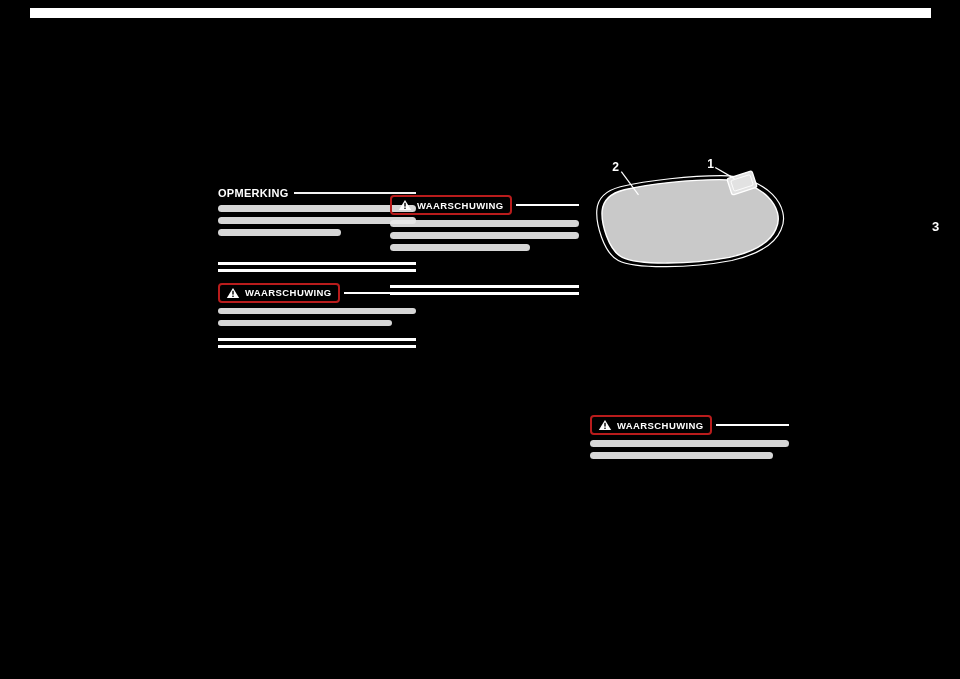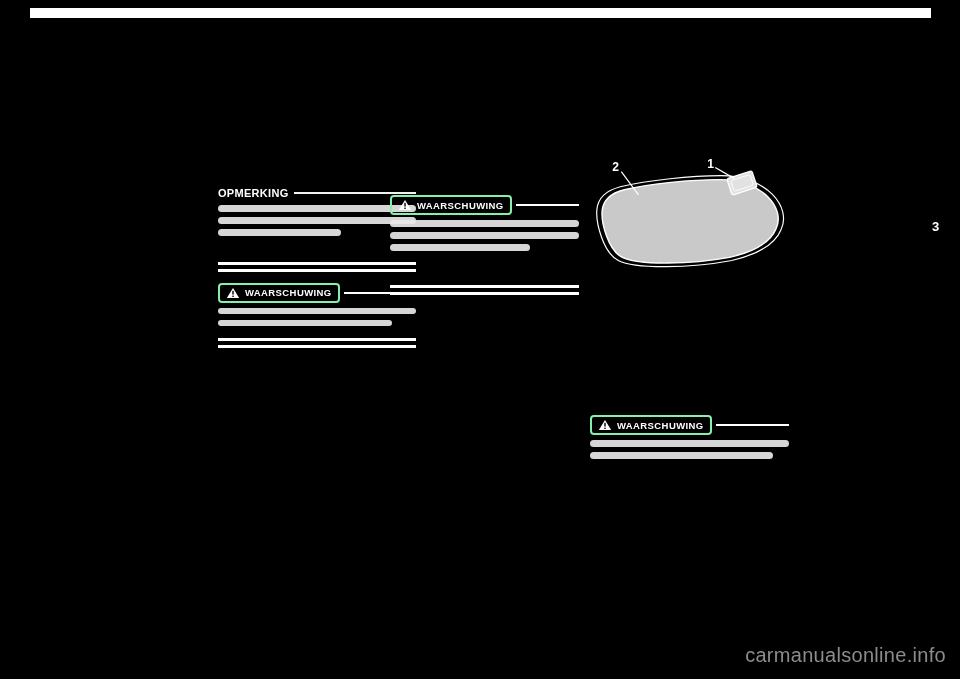--- a/index.html
+++ b/index.html
@@ -13,21 +13,21 @@
   .col-mid{left:390px;top:196px;width:189px;}
   .col-right-warn{left:590px;top:416px;width:199px;}
 
   
   .note-head{display:flex;align-items:center;height:13px;margin-bottom:6px;}
   .note-label{font-size:11px;font-weight:bold;color:#fff;letter-spacing:.3px;}
   .note-trail{flex:1;height:2px;background:#fff;margin-left:5px;opacity:.95;}
 
   
   .warn-head{display:flex;align-items:center;height:18px;}
-  .warn-box{display:inline-flex;align-items:center;gap:5px;border:2px solid #86efac;
+  .warn-box{display:inline-flex;align-items:center;gap:5px;border:2px solid #b91c1c;
             border-radius:4px;padding:1px 6px;height:14px;}
   .warn-label{font-size:9.5px;font-weight:bold;color:#fff;letter-spacing:.4px;white-space:nowrap;}
   .warn-trail{flex:1;height:2px;background:#fff;margin-left:4px;}
   .warn-icon{display:block;}
 
   
   .tlines{margin-top:6px;}
   .tline{height:6.5px;background:#e9e9e9;border-radius:3.5px;margin-bottom:5.5px;
          filter:blur(.5px);opacity:.92;}
   .w100{width:100%}.w92{width:92%}.w88{width:88%}.w74{width:74%}.w62{width:62%}
@@ -138,15 +138,14 @@
       <span class="warn-trail"></span>
     </div>
     <div class="tlines">
       <div class="tline w100"></div>
       <div class="tline w92"></div>
     </div>
   </div>
 
   <div class="section-num">3</div>
 
-  <div class="watermark">carmanualsonline.info</div>
 
 </div>
 
 </body></html>

